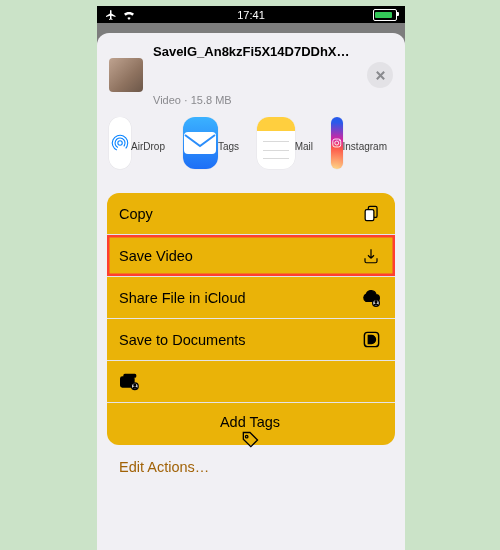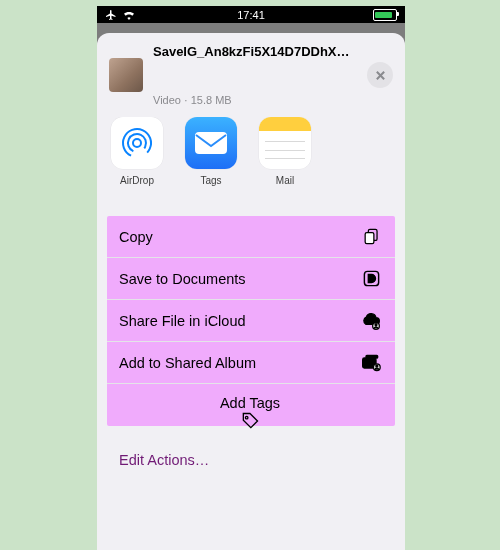--- a/index.html
+++ b/index.html
@@ -84,42 +84,41 @@
   .apps {
     display: flex;
     gap: 18px;
     padding: 0 12px 18px 12px;
     overflow: hidden;
     align-items: flex-start;
   }
   .app {
     width: 56px;
     display: flex;
-    flex-direction: column;
     align-items: center;
     flex: 0 0 auto;
   }
   .app-icon {
     width: 52px; height: 52px;
     border-radius: 12px;
     background: #fff;
     margin-bottom: 6px;
     display: flex; align-items: center; justify-content: center;
     box-shadow: 0 0 0 0.5px rgba(0,0,0,0.05);
     overflow: hidden;
   }
   .app-label {
     font-size: 10px; color: #3c3c3c;
     white-space: nowrap;
   }
 
   .actions {
-    margin: 12px 10px;
-    background: #f0abfc;
-    border-radius: 2px;
+    margin: 0 10px;
+    background: #eab308;
+    border-radius: 12px;
   }
   .action {
     display: flex;
     align-items: center;
     justify-content: space-between;
     padding: 11px 14px 11px 12px;
     font-size: 14.5px;
     color: #000;
     border-bottom: 0.5px solid #e4e4e8;
     box-sizing: border-box;
@@ -128,21 +127,21 @@
   .action:last-child { border-bottom: none; flex-direction: column; }
   .action .ic { width: 20px; height: 20px; display:flex; align-items:center; justify-content:center;}
   .action.highlight {
     position: relative;
     box-shadow: inset 0 0 0 2.5px #ff3e30;
   }
 
   .edit-link {
     padding: 14px 22px;
     font-size: 14.5px;
-    color: #701a75;
+    color: #a16207;
   }
 
   
   svg { display:block; }
   .battery {
     width: 22px; height: 10px;
     border: 1px solid #fff; border-radius: 2px;
     position: relative;
     display: flex; align-items: center;
   }
@@ -229,55 +228,73 @@
           <div style="height:14px;width:100%;background:#ffcf3e"></div>
           <div style="flex:1;width:100%;display:flex;flex-direction:column;justify-content:space-evenly;padding:3px 6px;box-sizing:border-box">
             <div style="height:1px;background:#d9d9d9"></div>
               <div style="height:1px;background:#d9d9d9"></div>
               <div style="height:1px;background:#d9d9d9"></div>
           </div>
         </div>
         <div class="app-label">Mail</div>
       </div>
 
+      <div class="app">
+        <div class="app-icon" style="background:radial-gradient(circle at 30% 110%,#fdf497 0%,#fd5949 45%,#d6249f 60%,#285AEB 90%)">
+          <svg width="32" height="32" viewBox="0 0 32 32" fill="none" stroke="#fff" stroke-width="2.4">
+            <rect x="5" y="5" width="22" height="22" rx="6"></rect>
+              <circle cx="16" cy="16" r="5.5"></circle>
+              <circle cx="23" cy="9" r="1.4" fill="#fff" stroke="none"></circle>
+          </svg>
+        </div>
+        <div class="app-label">Instagram</div>
+      </div>
 
     </div>
 
     <div class="actions">
       <div class="action">
         <span>Copy</span>
         <span class="ic">
           <svg width="19" height="19" viewBox="0 0 24 24" fill="none" stroke="#000" stroke-width="1.6">
               <rect x="8" y="3" width="11" height="14" rx="2"></rect>
               <rect x="4" y="7" width="11" height="14" rx="2" fill="#fff"></rect>
             </svg>
         </span>
       </div>
-      <div class="action">
-        <span>Save to Documents</span>
-        <span class="ic">
-          <svg width="19" height="19" viewBox="0 0 24 24" fill="none" stroke="#000" stroke-width="1.8">
-              <rect x="3" y="3" width="18" height="18" rx="4"></rect>
-              <path d="M8 7v10h4a5 5 0 0 0 0-10H8z" fill="#000"></path>
+      <div class="action highlight">
+        <span>Save Video</span>
+        <span class="ic">
+          <svg width="18" height="18" viewBox="0 0 24 24" fill="none" stroke="#000" stroke-width="1.6">
+              <path d="M12 3v12m0 0l-4-4m4 4l4-4"></path>
+              <path d="M4 15v4a2 2 0 0 0 2 2h12a2 2 0 0 0 2-2v-4"></path>
             </svg>
         </span>
       </div>
       <div class="action">
         <span>Share File in iCloud</span>
         <span class="ic">
           <svg width="20" height="18" viewBox="0 0 24 20" fill="none" stroke="#000" stroke-width="1.6">
               <path d="M18 14a4 4 0 0 0 0-8 6 6 0 0 0-11.5-1A5 5 0 0 0 6 14h12z" fill="#000"></path>
               <circle cx="18" cy="16" r="4" fill="#fff" stroke="#000"></circle>
               <circle cx="18" cy="14.5" r="1.2" fill="#000"></circle>
               <path d="M15.5 19c.5-1.2 1.5-2 2.5-2s2 .8 2.5 2" fill="#000"></path>
             </svg>
         </span>
       </div>
       <div class="action">
-        <span>Add to Shared Album</span>
+        <span>Save to Documents</span>
+        <span class="ic">
+          <svg width="19" height="19" viewBox="0 0 24 24" fill="none" stroke="#000" stroke-width="1.8">
+              <rect x="3" y="3" width="18" height="18" rx="4"></rect>
+              <path d="M8 7v10h4a5 5 0 0 0 0-10H8z" fill="#000"></path>
+            </svg>
+        </span>
+      </div>
+      <div class="action">
         <span class="ic">
           <svg width="20" height="18" viewBox="0 0 24 20" fill="none" stroke="#000" stroke-width="1.6">
               <rect x="2" y="4" width="16" height="12" rx="2" fill="#000"></rect>
               <rect x="6" y="1" width="14" height="3" rx="1" fill="#000"></rect>
               <circle cx="19" cy="15" r="4" fill="#fff" stroke="#000"></circle>
               <circle cx="19" cy="13.5" r="1.2" fill="#000"></circle>
               <path d="M16.5 18c.5-1.2 1.5-2 2.5-2s2 .8 2.5 2" fill="#000"></path>
             </svg>
         </span>
       </div>

